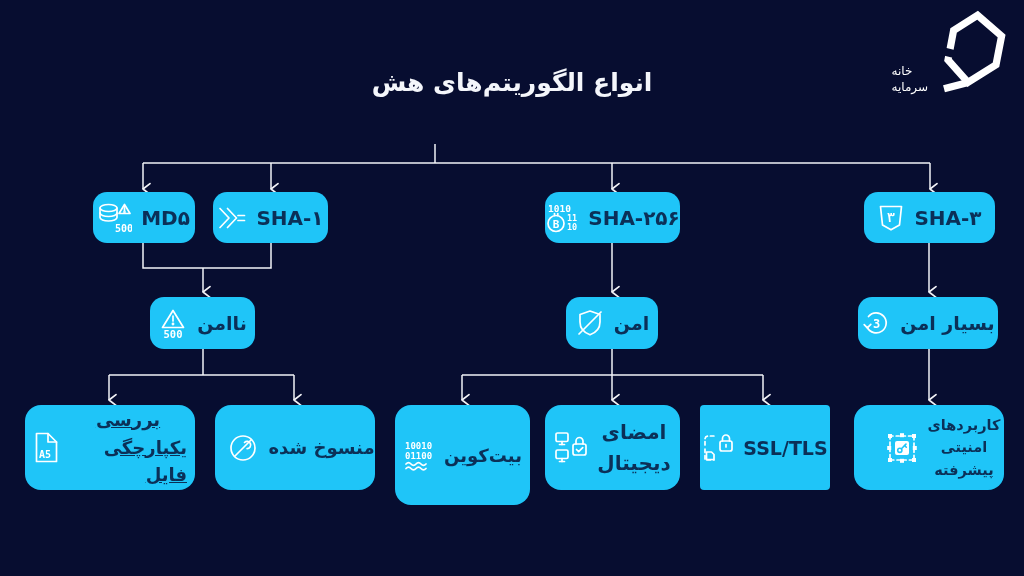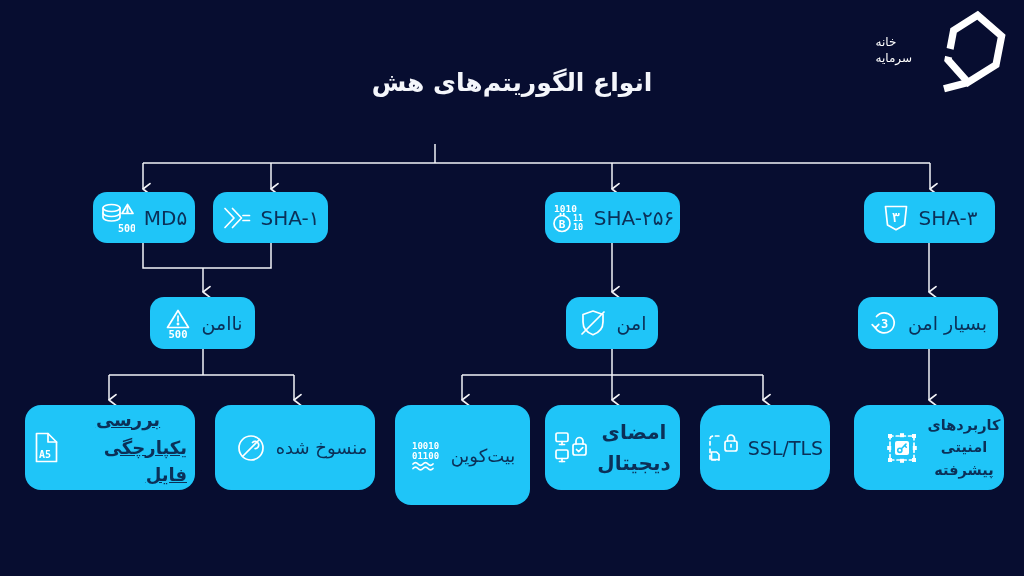--- a/index.html
+++ b/index.html
@@ -12,55 +12,55 @@
     position:relative; width:1024px; height:576px; overflow:hidden;
     background:var(--bg);
   }
   .page-title{
     position:absolute; left:0; right:0; top:68px; text-align:center;
     color:#f4f6fb; font-size:25px; font-weight:bold; direction:rtl;
     letter-spacing:.2px;
   }
   
   .logo{
-    position:absolute; top:10px; right:16px; display:flex; align-items:flex-start; gap:16px;
+    position:absolute; top:10px; right:16px; display:flex; align-items:flex-end; gap:0;
   }
   .logo-text{
     display:flex; flex-direction:column; align-items:flex-end; gap:3px;
     color:#fff; font-size:12px; line-height:1.1; direction:rtl; margin-top:26px;
     letter-spacing:1px;
   }
   
   .wires{position:absolute; inset:0; z-index:1;}
   
   .node{
     position:absolute; z-index:2; background:var(--box); color:var(--ink);
     border-radius:14px; display:flex; align-items:center; justify-content:center;
     gap:9px; padding:4px 8px;
   }
   .node svg{flex:0 0 auto; display:block;}
-  .lbl{font-weight:400; white-space:nowrap;}
+  .lbl{font-weight:700; white-space:nowrap;}
   .lbl-lines{display:flex; flex-direction:column; align-items:center; direction:rtl; font-weight:600; line-height:1.55;}
   .r1{font-size:20px;}
   .r2{font-size:19px;text-align:center;}
   .r3{font-size:18px;}
   .r3s{font-size:18px;text-decoration:underline;}
   
   #node-md5            {left:93px;  top:192px; width:102px; height:51px;}
   #node-sha1           {left:213px; top:192px; width:115px; height:51px;}
   #node-sha256         {left:545px; top:192px; width:135px; height:51px;}
   #node-sha3           {left:864px; top:192px; width:131px; height:51px;}
   #node-insecure       {left:150px; top:297px; width:105px; height:52px;}
   #node-secure         {left:566px; top:297px; width:92px;  height:52px;}
   #node-very-secure    {left:858px; top:297px; width:140px; height:52px;}
   #node-file-integrity {left:25px;  top:405px; width:170px; height:85px; border-radius:16px;}
   #node-deprecated     {left:215px; top:405px; width:160px; height:85px; border-radius:16px;padding-left:20px;}
   #node-bitcoin        {left:395px; top:405px; width:135px; height:100px; border-radius:16px;}
   #node-digital-sig    {left:545px; top:405px; width:135px; height:85px; border-radius:16px;}
-  #node-ssl            {left:700px; top:405px; width:130px; height:85px; border-radius:21px;}
+  #node-ssl            {left:700px; top:405px; width:130px; height:85px; border-radius:4px;}
   #node-advanced       {left:854px; top:405px; width:150px; height:85px; border-radius:16px;padding-left:35px;}
   .ic{stroke:#fff; fill:none; stroke-width:1.7; stroke-linecap:round; stroke-linejoin:round;}
   .ict{fill:#fff; stroke:none; font-weight:bold; font-family:"DejaVu Sans Mono","DejaVu Sans",monospace;}
 </style>
 </head>
 <body>
 
 <div class="canvas">
 
   <div class="page-title">انواع الگوریتم‌های هش</div>

